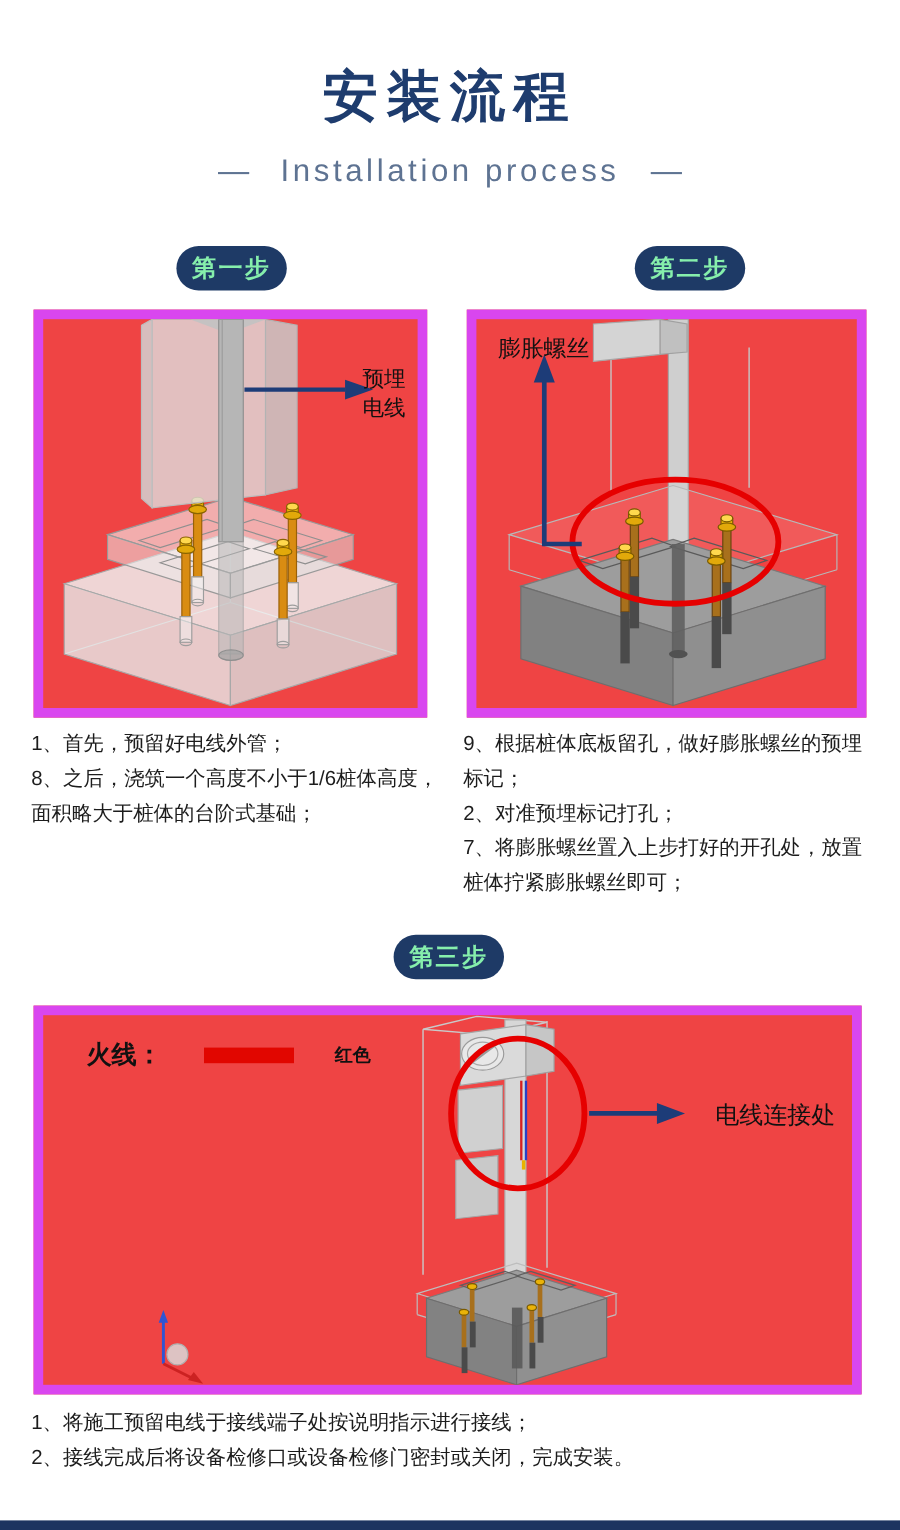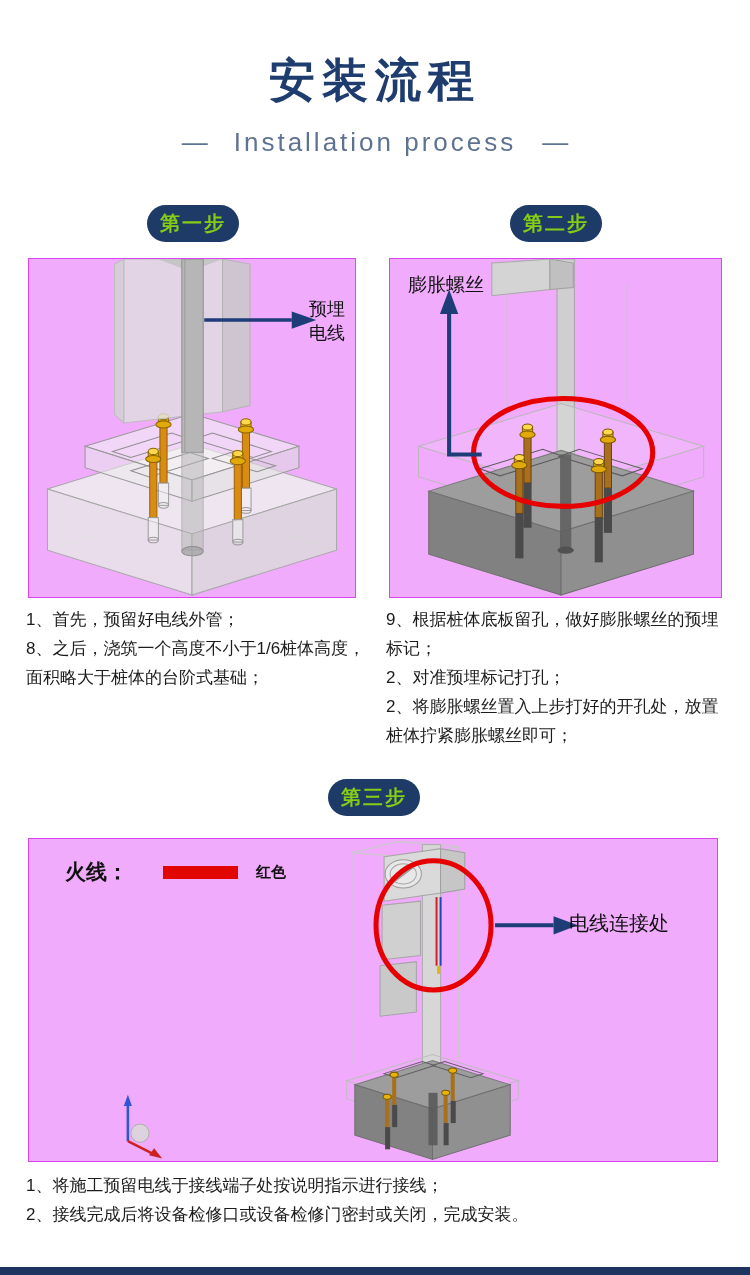--- a/index.html
+++ b/index.html
@@ -14,44 +14,44 @@
     color:#1e3c6e;letter-spacing:7px;
   }
   .subtitle{
     position:absolute;top:127px;left:0;width:100%;
     display:flex;justify-content:center;align-items:center;gap:26px;
     font-size:26px;color:#5e7392;letter-spacing:3px;font-weight:400;
   }
   .subtitle .dash{font-weight:400;letter-spacing:0;}
   .step-badge{
     position:absolute;width:92px;height:37px;border-radius:20px;
-    background:#1e3a66;color:#84cc16;font-size:20px;font-weight:700;
+    background:#1e3a66;color:#86efac;font-size:20px;font-weight:700;
     display:flex;align-items:center;justify-content:center;letter-spacing:2px;
   }
   .badge-1{left:147px;top:205px;}
-  .badge-2{left:510px;top:205px;}
+  .badge-2{left:529px;top:205px;}
   .badge-3{left:328px;top:779px;}
   .figure{
-    position:absolute;background:#f0abfc;border:1px solid #d946ef;box-sizing:border-box;
+    position:absolute;background:#ef4444;border:8px solid #d946ef;box-sizing:border-box;
   }
   .fig-1{left:28px;top:258px;width:328px;height:340px;}
   .fig-2{left:389px;top:258px;width:333px;height:340px;}
   .fig-3{left:28px;top:838px;width:690px;height:324px;}
   .figure svg{position:absolute;left:0;top:0;width:100%;height:100%;display:block;}
   .fig-annotation{
     position:absolute;color:#111111;font-weight:400;line-height:1.35;
   }
   .ann-1{right:6px;top:38px;font-size:18px;text-align:left;width:40px;}
   .ann-2{left:18px;top:13px;font-size:19px;}
-  .ann-3{left:540px;top:71px;font-size:20px;}
+  .ann-3{left:560px;top:71px;font-size:20px;}
   .legend{position:absolute;left:36px;top:20px;}
   .legend-row{display:flex;align-items:center;height:26px;margin-bottom:16px;}
   .legend-label{width:96px;font-size:21px;font-weight:700;color:#111111;}
   .legend-swatch{width:75px;height:13px;margin-left:2px;}
-  .legend-name{margin-left:18px;font-size:15px;font-weight:700;color:#111111;}
+  .legend-name{margin-left:34px;font-size:15px;font-weight:700;color:#111111;}
   .notes{
     position:absolute;color:#1c1c1c;font-size:17px;line-height:29px;
   }
   .notes-1{left:26px;top:605px;width:342px;}
   .notes-2{left:386px;top:605px;width:348px;}
   .notes-3{left:26px;top:1171px;width:706px;}
   .bottom-bar{
     position:absolute;left:0;top:1267px;width:750px;height:8px;background:#1d3460;
   }
 </style>
@@ -229,21 +229,21 @@
     <div class="fig-annotation ann-2">膨胀螺丝</div>
   </div>
 
   <div class="notes notes-1">
     <div>1、首先，预留好电线外管；</div>
     <div>8、之后，浇筑一个高度不小于1/6桩体高度，面积略大于桩体的台阶式基础；</div>
   </div>
   <div class="notes notes-2">
     <div>9、根据桩体底板留孔，做好膨胀螺丝的预埋标记；</div>
     <div>2、对准预埋标记打孔；</div>
-    <div>2、将膨胀螺丝置入上步打好的开孔处，放置桩体拧紧膨胀螺丝即可；</div>
+    <div>7、将膨胀螺丝置入上步打好的开孔处，放置桩体拧紧膨胀螺丝即可；</div>
   </div>
 
   <div class="step-badge badge-3">第三步</div>
 
   <div class="figure fig-3">
     <svg viewBox="0 0 682 316">
 
       <g stroke="#c9c9c9" stroke-width="1.2" fill="none">
         <line x1="320" y1="12" x2="320" y2="222"></line>
         <line x1="426" y1="5" x2="426" y2="216"></line>

